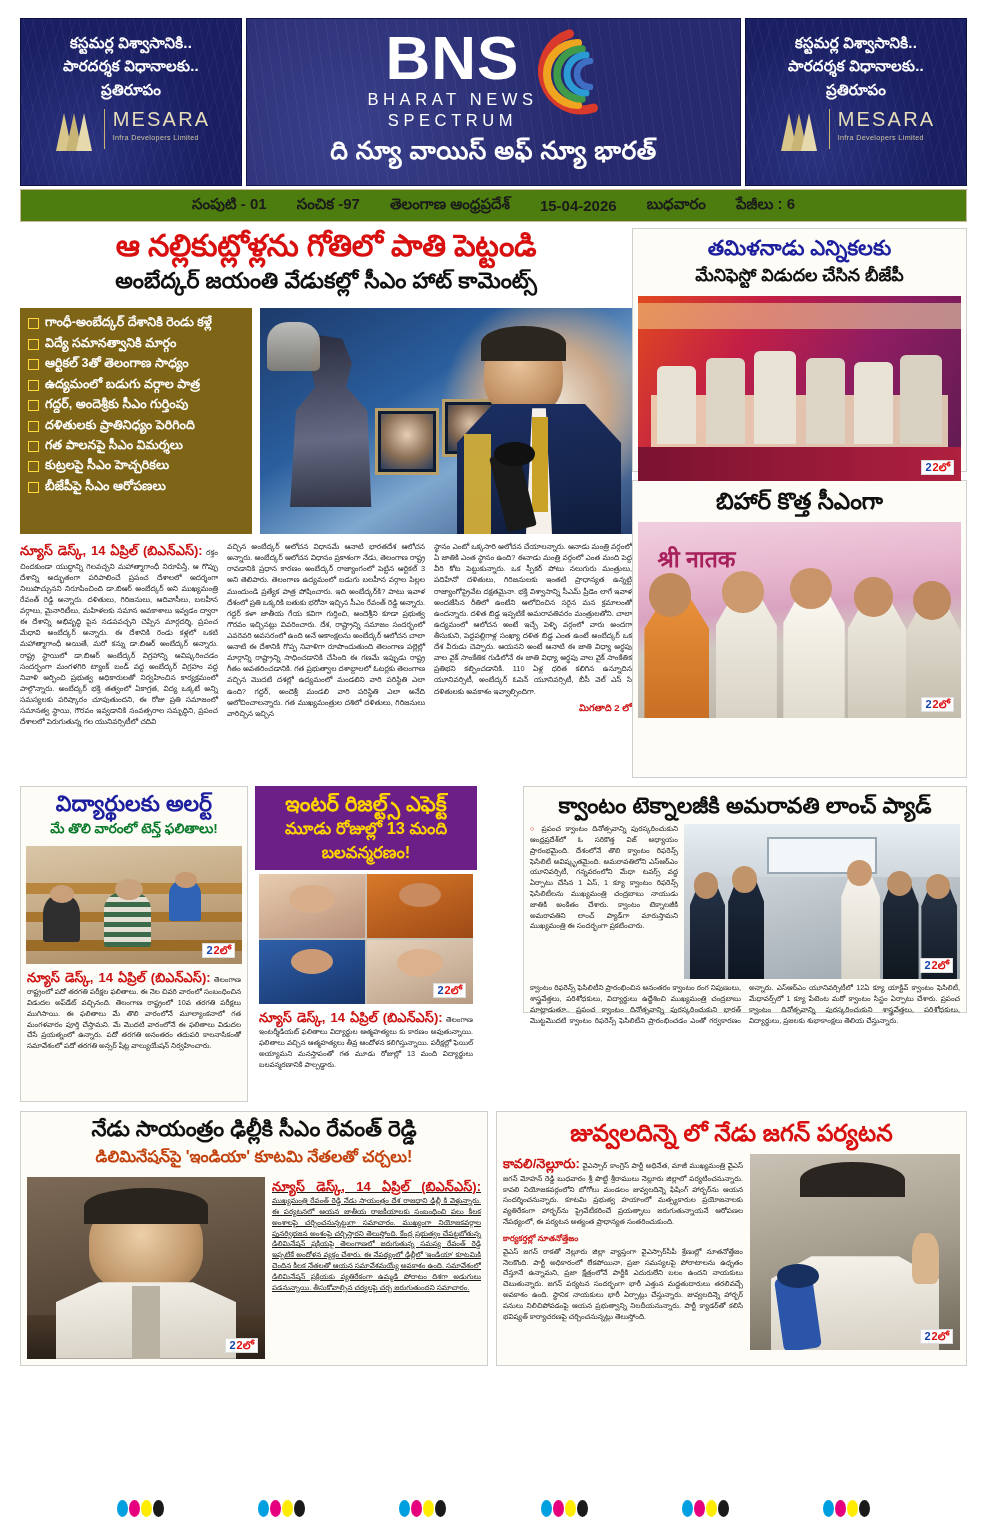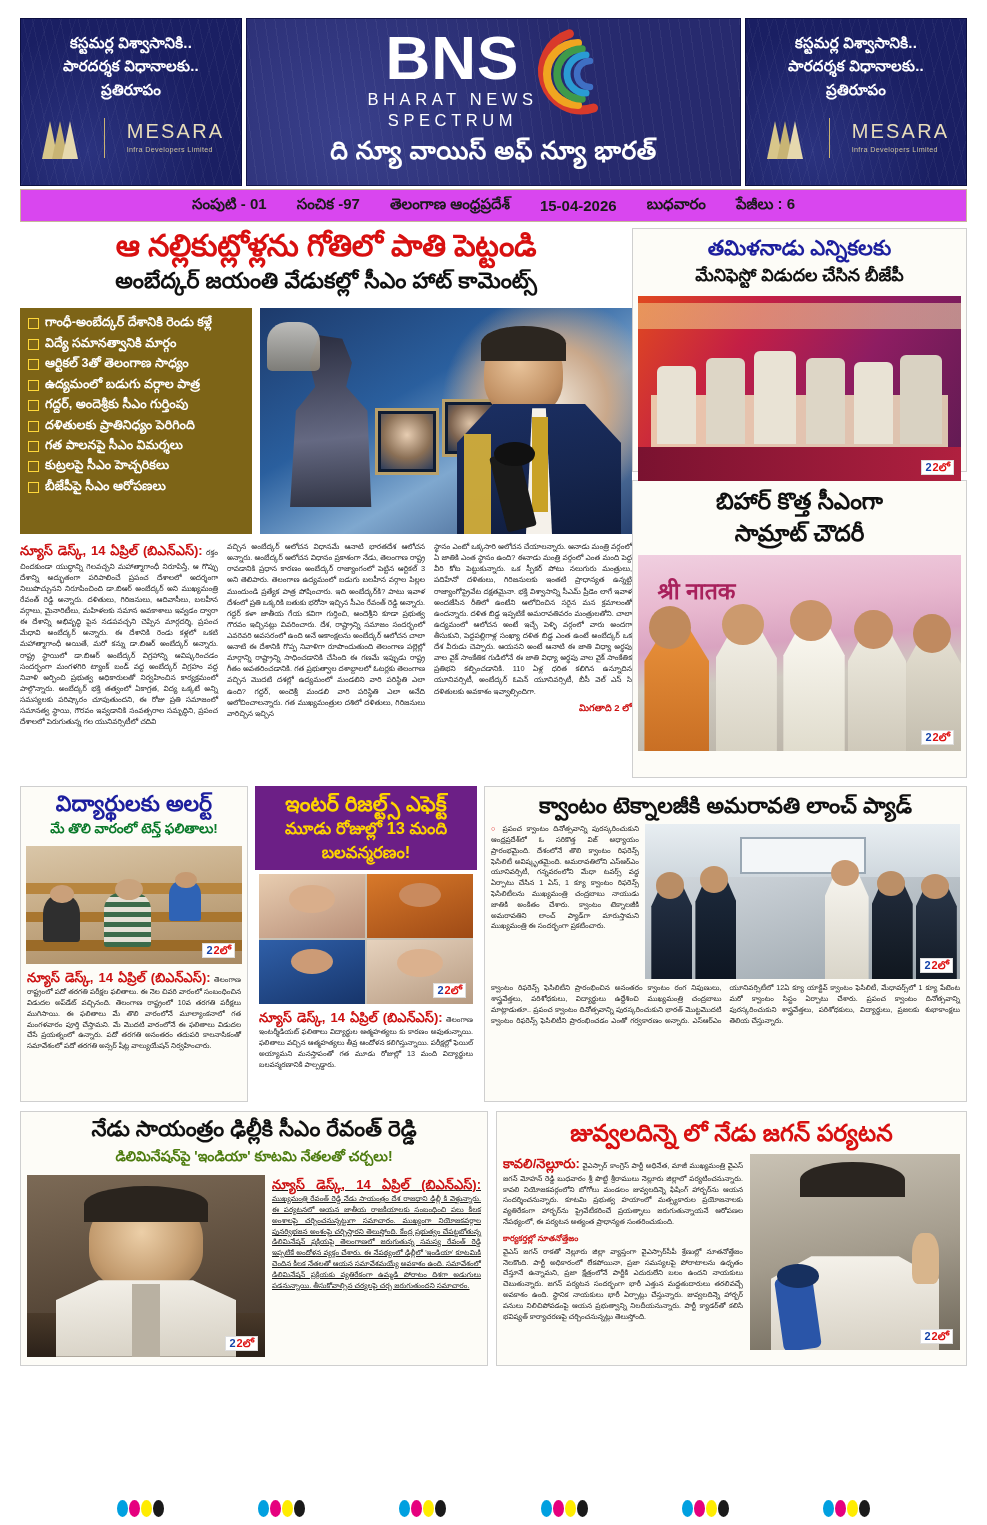--- a/index.html
+++ b/index.html
@@ -21,21 +21,21 @@
   }
   .mast-ad::before {
     content:""; position:absolute; inset:0;
     background:
       repeating-linear-gradient(78deg, rgba(255,255,255,.045) 0 1px, transparent 1px 9px),
       repeating-linear-gradient(-72deg, rgba(255,255,255,.035) 0 1px, transparent 1px 13px),
       radial-gradient(circle at 30% 80%, rgba(120,140,255,.18), transparent 60%);
   }
   .mast-ad-lines { position: relative; z-index: 2; text-align: center; color: #ffffff;
     font-size: 15px; font-weight: bold; line-height: 1.55; letter-spacing: .2px; }
-  .mast-ad-logo { position: relative; z-index: 2; margin-top: 16px; display: flex; align-items: center; gap: 22px; }
+  .mast-ad-logo { position: relative; z-index: 2; margin-top: 8px; display: flex; gap: 8px; }
   .mesara-mark { width: 44px; height: 42px; }
   .mesara-divider { width: 1px; height: 40px; background: #c9b274; }
   .mesara-txt { text-align: left; }
   .mesara-name { color:#e7dcb9; font-size: 20px; letter-spacing: 2.2px; line-height: 1; font-weight: 500;}
   .mesara-sub { color:#cfc49f; font-size: 7.2px; letter-spacing: .35px; margin-top: 4px; }
 
   .mast-center {
     flex: 1; background: #272a6e; position: relative; overflow: hidden;
     display: flex; flex-direction: column; align-items: center; justify-content: center;
     border: 1px solid #14164a;
@@ -50,21 +50,21 @@
   .bns-txt { display:flex; flex-direction:column; align-items:center; }
   .bns-big { color:#fff; font-size: 62px; font-weight: bold; letter-spacing: 1px; line-height: .92;
              font-family:"Liberation Sans", sans-serif; }
   .bns-sub1 { color:#fff; font-size: 16.5px; letter-spacing: 4.6px; margin-top: 4px; }
   .bns-sub2 { color:#fff; font-size: 16.5px; letter-spacing: 4.6px; margin-top: 2px; }
   .bns-arc { margin-left: -16px; margin-top: -12px; }
   .bns-tel { position: relative; z-index:2; color:#fff; font-size: 25px; font-weight: bold; margin-top: 6px; letter-spacing: .5px;}
 
   
   .infobar {
-    margin-top: 3px; height: 33px; background: #d946ef; border: 1px solid #b9a customizable;
+    margin-top: 3px; height: 33px; background: #4d7c0f; border: 1px solid #b9a customizable;
     border: 1px solid #c8b79a;
     display: flex; align-items: center; justify-content: center; gap: 30px;
     font-size: 15px; font-weight: bold; color: #1b1b1b;
   }
 
   
   .lead-row { display: flex; margin-top: 6px; }
   .lead-left { width: 612px; }
   .lead-right { width: 335px; }
 
@@ -110,21 +110,21 @@
   .purple .h1 { color:#ffd400; font-size: 21px; font-weight:bold; text-align:center; line-height:1.1;}
   .purple .h2 { color:#ffd400; font-size: 16.5px; font-weight:bold; text-align:center; line-height:1.2; margin-top:4px;}
   .r2a-h1 { font-size:22px; text-align:center; padding-top:5px;}
   .r2a-h2 { font-size:13.5px; text-align:center; color:#0a7a2a; font-weight:bold; padding:4px 2px 6px 2px;}
 
   
   .row3 { display:flex; gap:8px; margin-top: 9px; }
   .r3a { width: 468px; }
   .r3b { flex:1; }
   .r3a-h1 { font-size:21.5px; text-align:center; padding-top:5px;}
-  .r3a-h2 { font-size:14px; text-align:center; color:#4d7c0f; font-weight:bold; padding:6px 2px 7px 2px;}
+  .r3a-h2 { font-size:16px; text-align:center; color:#c2410c; font-weight:bold; padding:6px 2px 7px 2px;}
   .r3b-h1 { font-size:23.5px; text-align:center; padding: 8px 2px 8px 2px;}
   .subhead-red { color:#cc1111; font-weight:bold; font-size: 8px; display:block; margin:5px 0 2px 0;}
 
   .regbar { position:absolute; left:0; bottom:8px; width:987px; display:flex; justify-content:space-around; padding:0 70px;}
   .reggrp { display:flex; gap:1px; }
   .regdot { width:11px; height:17px; border-radius:50%; }
 </style>
 </head>
 <body>
 
@@ -320,21 +320,20 @@
           <div style="position:absolute;left:0;right:0;bottom:0;height:18%;background:linear-gradient(90deg,#7a1230,#b0203f);"></div>
           <div class="badge2">
             <span class="b1">2</span>
               <span class="b2">2లో</span>
           </div>
         </div>
       </div>
 
       <div class="box" style="height:298px;margin-top:8px;">
         <div class="rbox-hl hl-black" style="font-size:23px;">బిహార్ కొత్త సీఎంగా</div>
-        <div class="rbox-hl hl-black" style="font-size:23px;padding-top:6px;">సామ్రాట్ చౌదరీ</div>
         <div class="photo" style="height:196px;margin:8px 5px 5px 5px;
              background:linear-gradient(175deg,#f0cfe0 0%,#e8b8cf 26%,#d9a3c0 44%,#cfcac0 60%,#b9b2a6 100%);">
           <div style="position:absolute;left:6%;top:10%;font-size:23px;color:#a8215c;font-weight:bold;">श्री नातक</div>
           <div style="position:absolute;left:2%;bottom:0;width:20%;height:62%;background:linear-gradient(180deg,#e8903a,#c96f24);clip-path:polygon(30% 0,70% 0,100% 26%,100% 100%,0 100%,0 26%);"></div>
           <div style="position:absolute;left:3.5%;bottom:52%;width:13%;height:22%;border-radius:50%;background:#c08a5c;"></div>
           <div style="position:absolute;left:24%;bottom:0;width:19%;height:64%;background:linear-gradient(180deg,#f2efe6,#d8d3c4);clip-path:polygon(30% 0,70% 0,100% 26%,100% 100%,0 100%,0 26%);"></div>
           <div style="position:absolute;left:26%;bottom:54%;width:13%;height:21%;border-radius:50%;background:#cc9a6e;"></div>
           <div style="position:absolute;left:45%;bottom:0;width:19%;height:66%;background:linear-gradient(180deg,#fbf9f2,#e0dccd);clip-path:polygon(30% 0,70% 0,100% 26%,100% 100%,0 100%,0 26%);"></div>
           <div style="position:absolute;left:47%;bottom:56%;width:13%;height:21%;border-radius:50%;background:#c9946a;"></div>
           <div style="position:absolute;left:65%;bottom:0;width:18%;height:62%;background:linear-gradient(180deg,#efece1,#cfc9ba);clip-path:polygon(30% 0,70% 0,100% 26%,100% 100%,0 100%,0 26%);"></div>
@@ -401,21 +400,21 @@
           <span class="b1">2</span>
             <span class="b2">2లో</span>
         </div>
       </div>
       <div class="col" style="padding:0 4px;font-size:7.2px;">
         <span class="dateline">న్యూస్ డెస్క్, 14 ఏప్రిల్ (బిఎన్ఎస్):</span>
         <span>తెలంగాణ ఇంటర్మీడియట్ ఫలితాలు విద్యార్థుల ఆత్మహత్యలు కు కారణం అవుతున్నాయి. ఫలితాలు వచ్చిన ఆత్మహత్యలు తీవ్ర ఆందోళన కలిగిస్తున్నాయి. పరీక్షల్లో ఫెయిల్ అయ్యామని మనస్తాపంతో గత మూడు రోజుల్లో 13 మంది విద్యార్థులు బలవన్మరణానికి పాల్పడ్డారు.</span>
       </div>
     </div>
 
-    <div class="r2c box" style="height:316px;">
+    <div class="r2c box" style="height:227px;margin-left:39px;">
       <div class="hl-black" style="font-size:22px;text-align:center;padding:6px 4px 2px 4px;">క్వాంటం టెక్నాలజీకి అమరావతి లాంచ్ ప్యాడ్</div>
       <div style="display:flex;gap:6px;padding:4px 6px 0 6px;">
         <div class="col" style="width:148px;flex:0 0 148px;font-size:7.2px;">
           <span style="color:#d11;">○ </span><span>ప్రపంచ క్వాంటం దినోత్సవాన్ని పురస్కరించుకుని ఆంధ్రప్రదేశ్‌లో ఓ సరికొత్త విఙ్ అధ్యాయం ప్రారంభమైంది. దేశంలోనే తొలి క్వాంటం రిఫరెన్స్ ఫెసిలిటీ అవిష్కృతమైంది. అమరావతిలోని ఎస్ఆర్ఎం యూనివర్సిటీ, గన్నవరంలోని మేధా టవర్స్ వద్ద ఏర్పాటు చేసిన 1 ఏస్, 1 క్యూ క్వాంటం రిఫరెన్స్ ఫెసిలిటీలను ముఖ్యమంత్రి చంద్రబాబు నాయుడు జాతికి అంకితం చేశారు. క్వాంటం టెక్నాలజీకి అమరావతిని లాంచ్ ప్యాడ్‌గా మారుస్తామని ముఖ్యమంత్రి ఈ సందర్భంగా ప్రకటించారు.</span>
         </div>
         <div class="photo" style="flex:1;height:155px;
              background:linear-gradient(165deg,#dfe3e6 0%,#c5ccd2 40%,#9aa4ab 100%);">
           <div style="position:absolute;left:0;right:0;top:0;height:34%;background:linear-gradient(180deg,#e8eef2,#cfd7dd);"></div>
           <div style="position:absolute;left:30%;top:8%;width:40%;height:24%;background:#f3f6f8;border:2px solid #9aa8b4;"></div>
           <div style="position:absolute;left:2%;bottom:0;width:13%;height:62%;background:linear-gradient(180deg,#253246,#121a28);clip-path:polygon(26% 0,74% 0,100% 24%,100% 100%,0 100%,0 24%);"></div>

